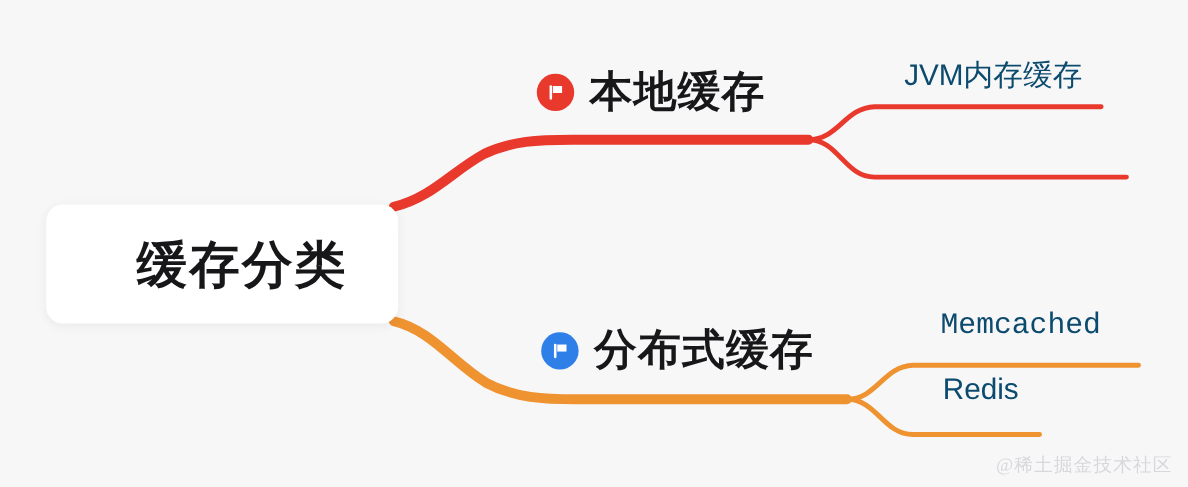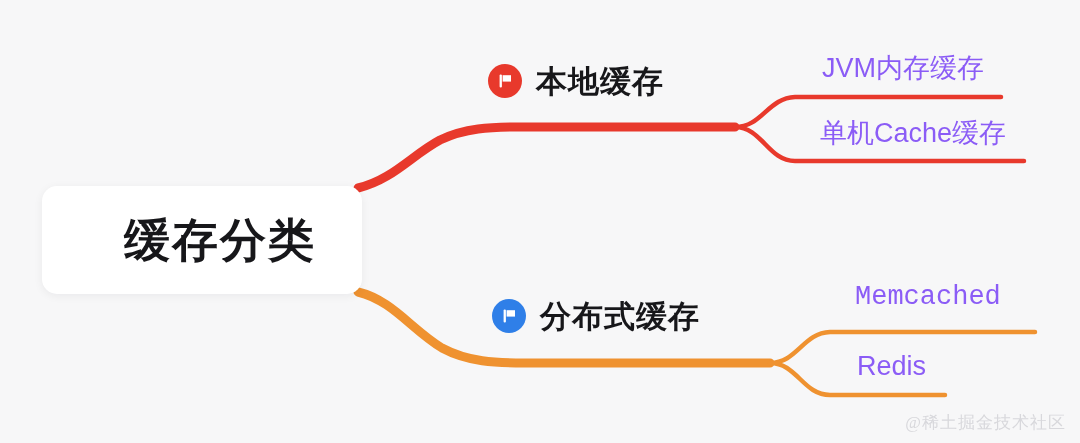--- a/index.html
+++ b/index.html
@@ -72,45 +72,45 @@
     height: 34px;
     border-radius: 50%;
     display: flex;
     align-items: center;
     justify-content: center;
     flex: 0 0 auto;
   }
   .flag-badge svg { display: block; }
 
   .branch-node-label {
-    font-size: 31px;
+    font-size: 39px;
     font-weight: 700;
     color: #17171a;
     letter-spacing: 1px;
     white-space: nowrap;
     line-height: 1;
   }
 
   
   .leaf-node {
     position: absolute;
     z-index: 5;
     white-space: nowrap;
     line-height: 1;
   }
   .leaf-node-label {
     font-size: 27px;
     font-weight: 400;
-    color: #8b5cf6;
+    color: #0c4a6e;
     white-space: nowrap;
   }
   .leaf-jvm    { left: 822px; top: 55px; }
   .leaf-cache  { left: 820px; top: 120px; }
   .leaf-memcd  { left: 855px; top: 284px; font-family: Liberation Mono, monospace; }
-  .leaf-redis  { left: 857px; top: 353px; }
+  .leaf-redis  { left: 857px; top: 341px; }
 
   
   .watermark {
     position: absolute;
     right: 14px;
     bottom: 9px;
     font-family: "Liberation Serif", "DejaVu Serif", serif;
     font-size: 17px;
     color: #d8d8dc;
     letter-spacing: 1px;
@@ -160,23 +160,20 @@
         <path d="M 7.6 4.2 L 16 4.2 L 16 10.6 L 7.6 10.6 Z" fill="#ffffff"></path>
       </svg>
     </span>
     <span class="branch-node-label">分布式缓存</span>
   </div>
 
   <div class="leaf-node leaf-jvm">
     <span class="leaf-node-label">JVM内存缓存</span>
   </div>
 
-  <div class="leaf-node leaf-cache">
-    <span class="leaf-node-label">单机Cache缓存</span>
-  </div>
 
   <div class="leaf-node leaf-memcd">
     <span class="leaf-node-label">Memcached</span>
   </div>
 
   <div class="leaf-node leaf-redis">
     <span class="leaf-node-label">Redis</span>
   </div>
 
   <div class="watermark">@稀土掘金技术社区</div>

